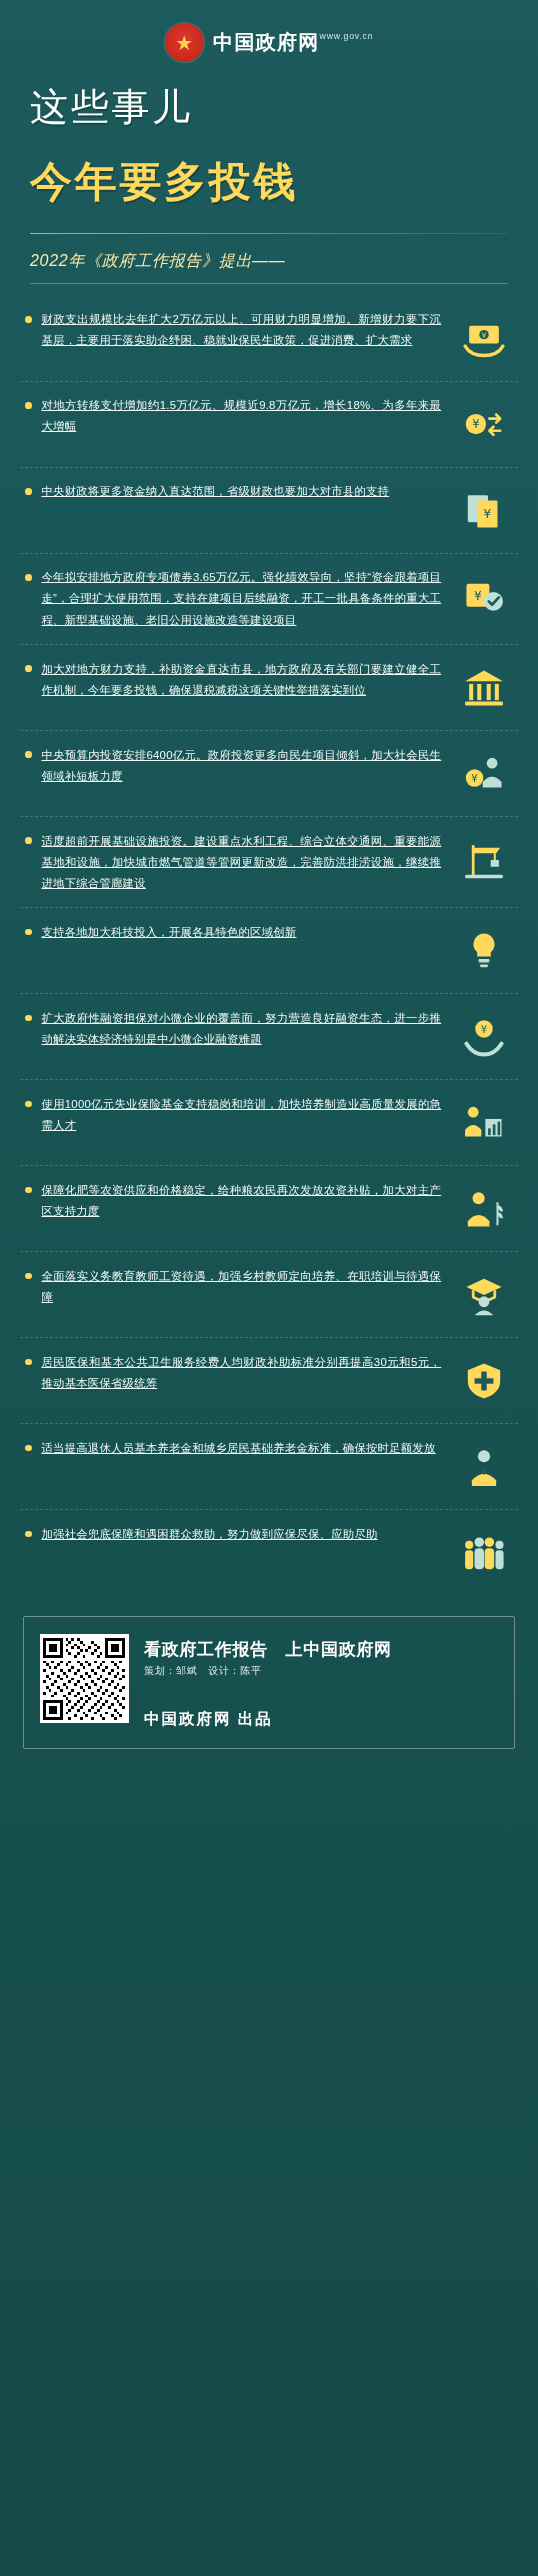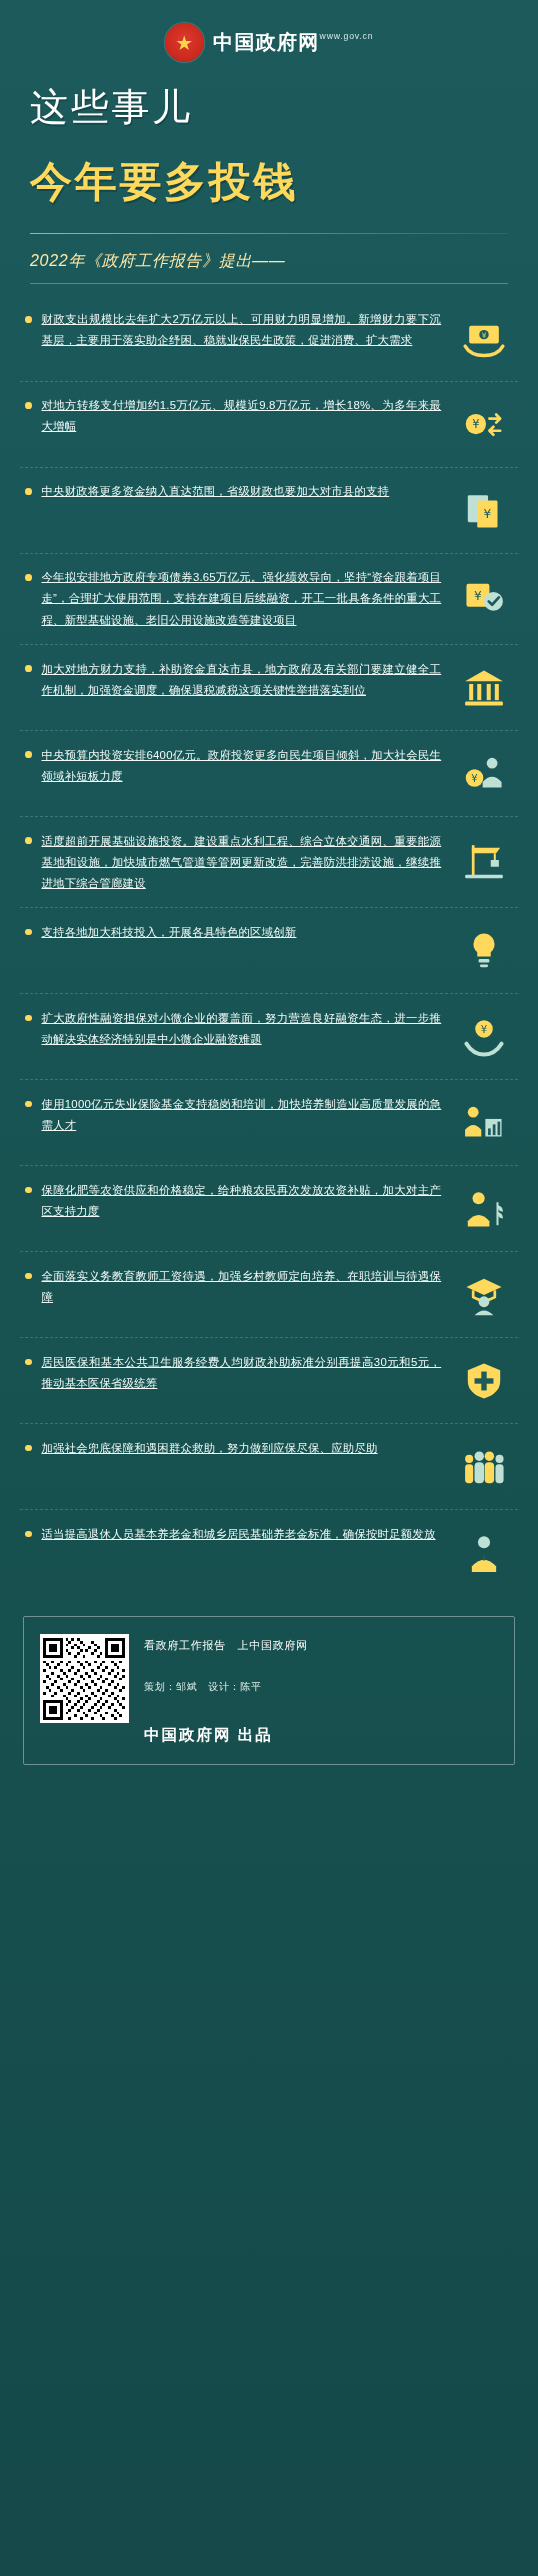--- a/index.html
+++ b/index.html
@@ -163,24 +163,25 @@
     background: #ffffff;
     padding: 3.4px;
     box-sizing: border-box;
   }
   .qr svg { display: block; }
   .footer-text {
     flex: 1 1 auto;
     padding-top: 4px;
   }
   .footer-line-1 {
-    font-size: 11px;
+    font-size: 17px;
     color: #ffffff;
     letter-spacing: 0.7px;
-    margin-bottom: 27px;
+    margin-bottom: 3px;
+    font-weight: bold;
   }
   .footer-line-2 {
     font-size: 10px;
     color: #e3f1ee;
     letter-spacing: 0.7px;
     margin-bottom: 31px;
     font-family: Liberation Mono, monospace;
   }
   .footer-line-3 {
     font-size: 15.5px;
@@ -261,21 +262,21 @@
           <rect x="14" y="22" width="34" height="34" rx="3" fill="#ffd95c"></rect>
           <text x="31" y="46" font-size="18" fill="#1d5b5b" text-anchor="middle" font-family="DejaVu Sans">¥</text>
           <circle cx="54" cy="48" r="14" fill="#bfe0d5"></circle>
           <path d="M47 48 l5 5 l10 -11" stroke="#1d5b5b" stroke-width="4" fill="none" stroke-linecap="round" stroke-linejoin="round"></path>
         </svg>
       </div>
     </div>
 
     <div class="item">
       <div class="bullet"></div>
-      <div class="item-text">加大对地方财力支持，补助资金直达市县，地方政府及有关部门要建立健全工作机制，加强资金调度，确保退税减税这项关键性举措落实到位</div>
+      <div class="item-text">加大对地方财力支持，补助资金直达市县，地方政府及有关部门要建立健全工作机制，今年要多投钱，确保退税减税这项关键性举措落实到位</div>
       <div class="item-icon">
         <svg width="54" height="54" viewBox="0 0 80 80">
           <path d="M40 14 L68 30 H12 Z" fill="#ffd95c"></path>
           <rect x="18" y="34" width="6" height="24" fill="#ffd95c"></rect>
           <rect x="30" y="34" width="6" height="24" fill="#ffd95c"></rect>
           <rect x="44" y="34" width="6" height="24" fill="#ffd95c"></rect>
           <rect x="56" y="34" width="6" height="24" fill="#ffd95c"></rect>
           <rect x="12" y="60" width="56" height="6" rx="2" fill="#ffd95c"></rect>
         </svg>
       </div>
@@ -375,49 +376,49 @@
     </div>
 
     <div class="item">
       <div class="bullet"></div>
       <div class="item-text">居民医保和基本公共卫生服务经费人均财政补助标准分别再提高30元和5元，推动基本医保省级统筹</div>
       <div class="item-icon">
         <svg width="54" height="54" viewBox="0 0 80 80">
           <path d="M40 14 L64 24 v16 q0 18 -24 26 q-24 -8 -24 -26 V24 z" fill="#ffd95c"></path>
           <rect x="36" y="26" width="8" height="28" fill="#1d5b5b"></rect>
           <rect x="26" y="36" width="28" height="8" fill="#1d5b5b"></rect>
+        </svg>
+      </div>
+    </div>
+
+    <div class="item">
+      <div class="bullet"></div>
+      <div class="item-text">适当提高退休人员基本养老金和城乡居民基础养老金标准，确保按时足额发放</div>
+      <div class="item-icon">
+        <svg width="54" height="54" viewBox="0 0 80 80">
+          <circle cx="40" cy="24" r="9" fill="#bfe0d5"></circle>
+          <path d="M22 60 q18 -20 36 0 v8 h-36 z" fill="#ffd95c"></path>
+          <path d="M40 42 q-5 6 0 10 q5 -4 0 -10 z" fill="#1d5b5b"></path>
         </svg>
       </div>
     </div>
 
     <div class="item">
       <div class="bullet"></div>
       <div class="item-text">加强社会兜底保障和遇困群众救助，努力做到应保尽保、应助尽助</div>
       <div class="item-icon">
         <svg width="54" height="54" viewBox="0 0 80 80">
           <circle cx="18" cy="28" r="6" fill="#ffd95c"></circle>
             <rect x="12" y="36" width="12" height="28" rx="5" fill="#ffd95c"></rect>
           <circle cx="33" cy="24" r="7" fill="#bfe0d5"></circle>
             <rect x="26" y="33" width="14" height="31" rx="6" fill="#bfe0d5"></rect>
           <circle cx="48" cy="24" r="7" fill="#ffd95c"></circle>
             <rect x="41" y="33" width="14" height="31" rx="6" fill="#ffd95c"></rect>
           <circle cx="63" cy="28" r="6" fill="#bfe0d5"></circle>
             <rect x="57" y="36" width="12" height="28" rx="5" fill="#bfe0d5"></rect>
-        </svg>
-      </div>
-    </div>
-
-    <div class="item">
-      <div class="bullet"></div>
-      <div class="item-text">适当提高退休人员基本养老金和城乡居民基础养老金标准，确保按时足额发放</div>
-      <div class="item-icon">
-        <svg width="54" height="54" viewBox="0 0 80 80">
-          <circle cx="40" cy="24" r="9" fill="#bfe0d5"></circle>
-          <path d="M22 60 q18 -20 36 0 v8 h-36 z" fill="#ffd95c"></path>
-          <path d="M40 42 q-5 6 0 10 q5 -4 0 -10 z" fill="#1d5b5b"></path>
         </svg>
       </div>
     </div>
 
   </div>
 
   <div class="footer">
     <div class="qr">
       <svg width="82" height="82" viewBox="0 0 29 29" shape-rendering="crispEdges">
         <rect width="29" height="29" fill="#ffffff"></rect>

